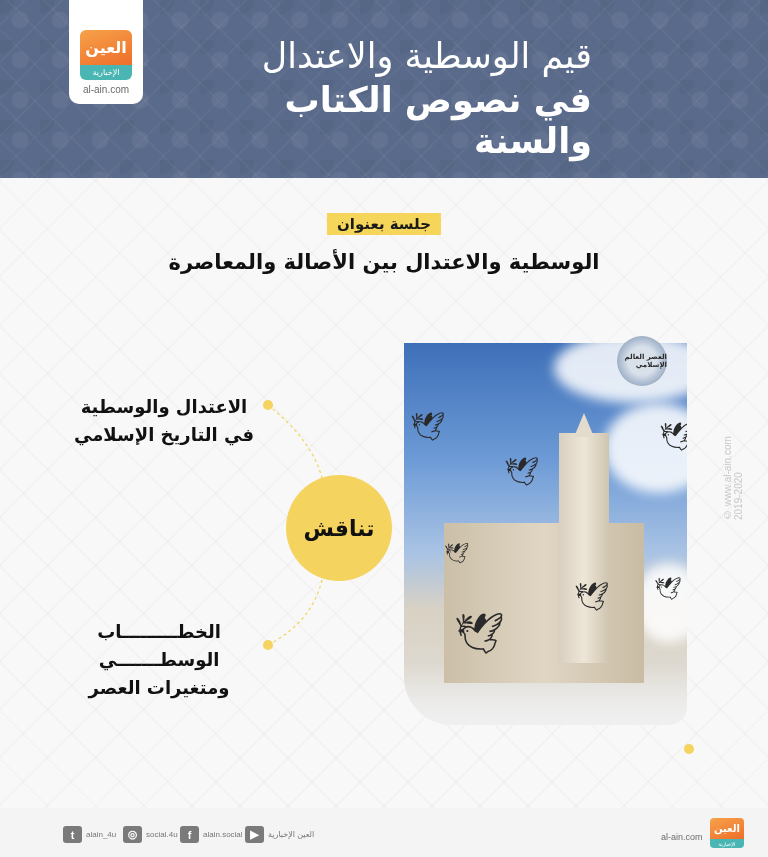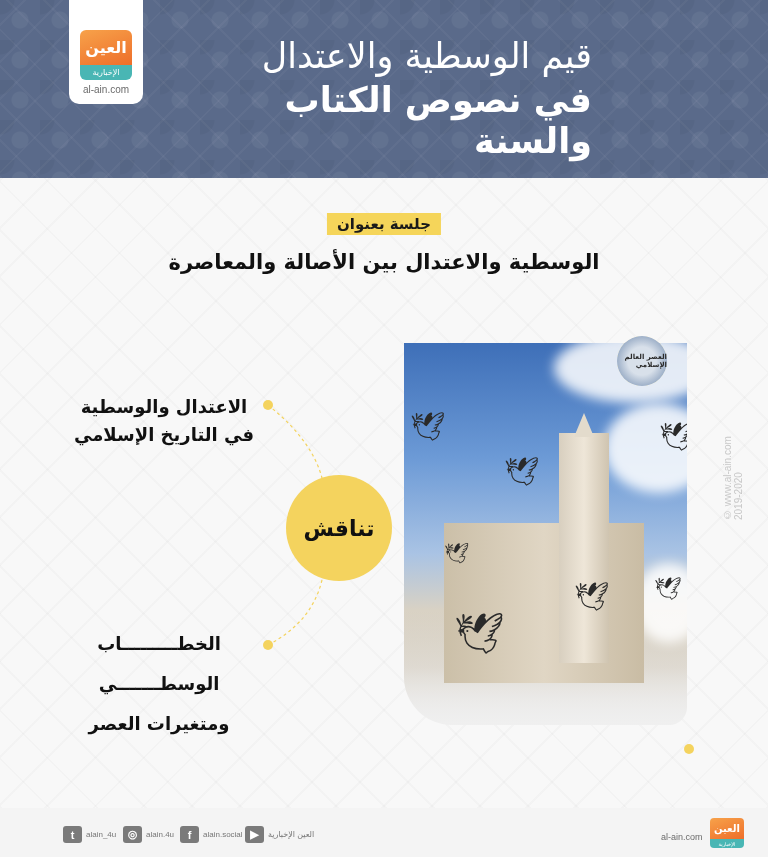--- a/index.html
+++ b/index.html
@@ -80,21 +80,21 @@
       display: flex; align-items: center; justify-content: center;
       font-size: 22px; font-weight: bold; direction: rtl; color: #111;
     }
     .dot { position: absolute; width: 10px; height: 10px; border-radius: 50%; background: #f4d35e; }
     .topic {
       position: absolute; direction: rtl; text-align: center;
       font-size: 18px; font-weight: bold; line-height: 1.55; color: #111;
     }
     .topic-1 { left: 64px; top: 393px; width: 200px; }
     .topic-2 { left: 64px; top: 618px; width: 190px; }
-    .topic-2 .line { display: block; margin-top: 12px; }
+    .topic-2 .line { display: block; }
 
     
     .photo {
       position: absolute; left: 404px; top: 343px; width: 283px; height: 382px;
       border-radius: 0 0 18px 48px;
       background:
         linear-gradient(180deg, rgba(255,255,255,0) 70%, rgba(240,240,240,0.95) 100%),
         linear-gradient(180deg, #3e6fb8 0%, #6c9ad6 30%, #a9c3e4 55%, #d9d2c4 70%, #cfc6b6 85%, #e6e6e6 100%);
       overflow: hidden;
     }
@@ -228,21 +228,21 @@
 </div>
 
 <div class="footer"></div>
 
 <div class="social s-twitter">
   <span class="social-icon">t</span>
   <span>alain_4u</span>
 </div>
 <div class="social s-instagram">
   <span class="social-icon">◎</span>
-  <span>alain.4u</span>
+  <span>social.4u</span>
 </div>
 <div class="social s-facebook">
   <span class="social-icon">f</span>
   <span>alain.social</span>
 </div>
 <div class="social s-youtube">
   <span class="social-icon">▶</span>
   <span>العين الإخبارية</span>
 </div>
 

